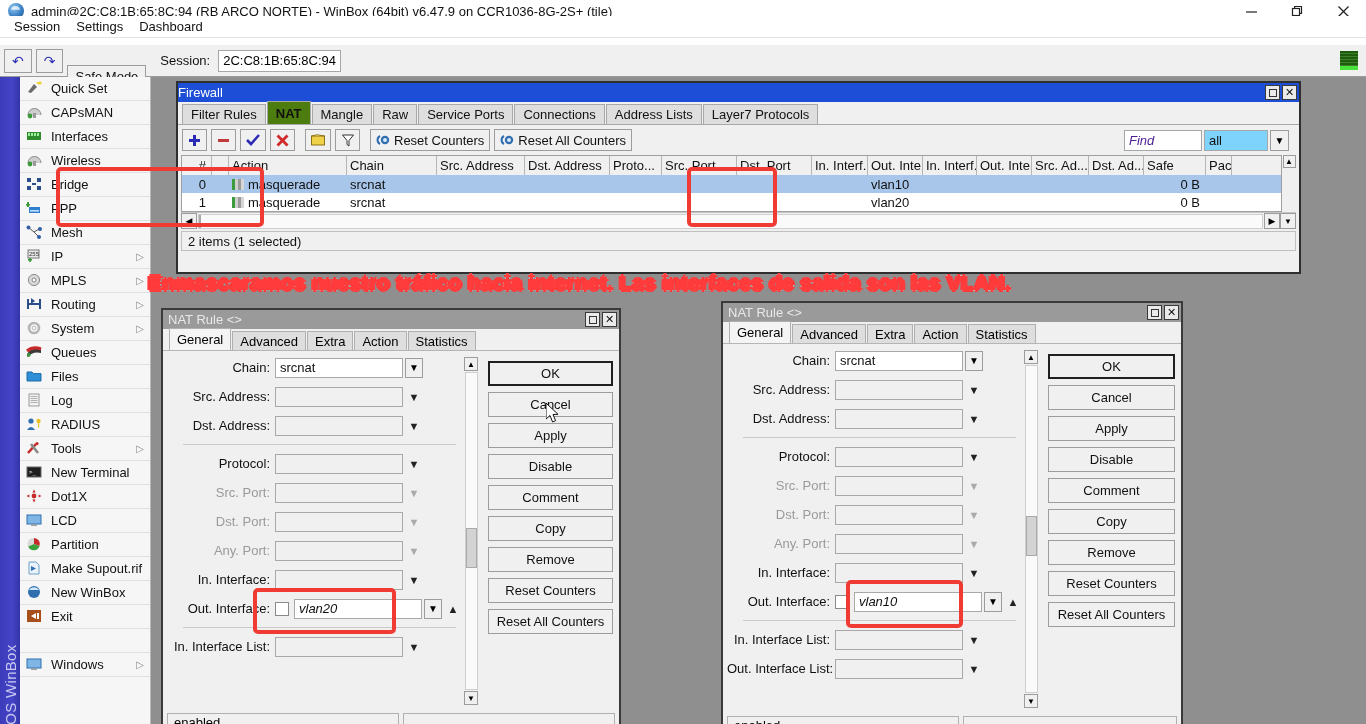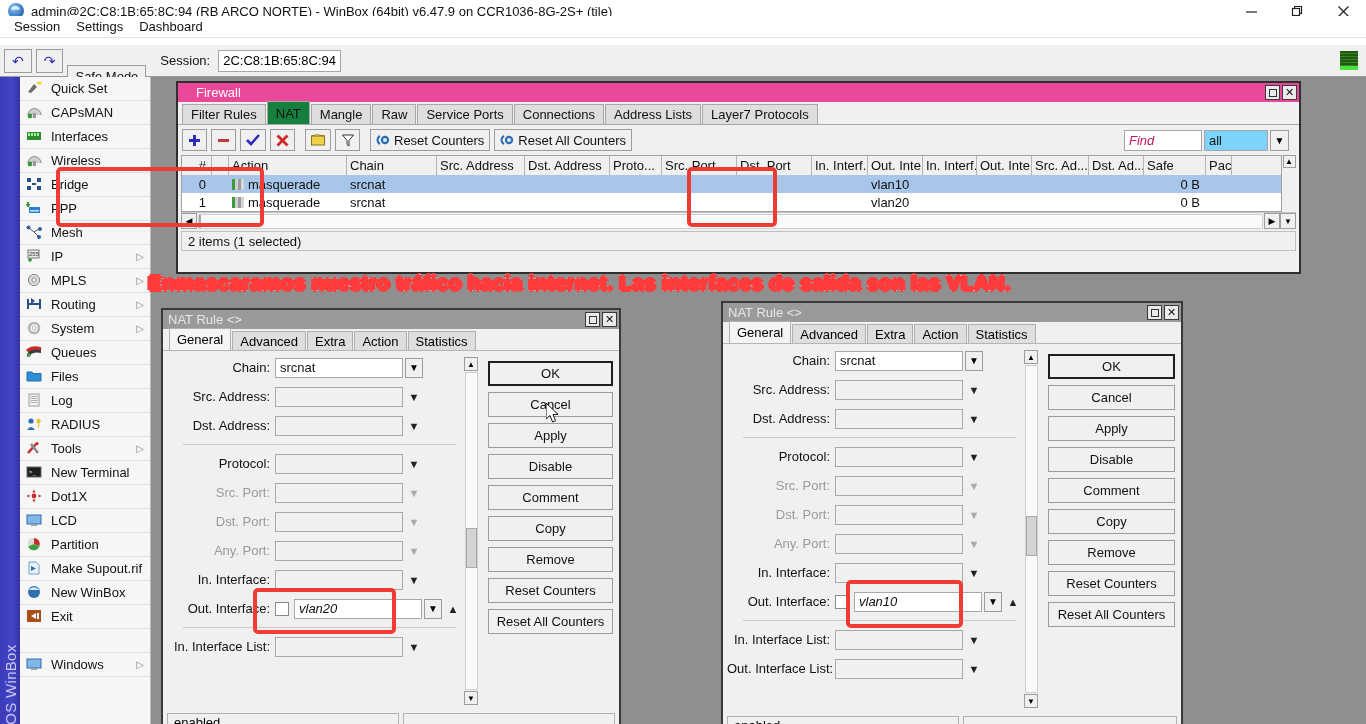--- a/index.html
+++ b/index.html
@@ -104,58 +104,58 @@
     margin-left: auto; margin-right: 6px; color: #8a8a8a; font-size: 10px;
   }
   .side-gap { height: 24px; border-bottom: 1px solid #e0e0e0; background: #f6f6f6; }
 
   
   .fw-window {
     position: absolute; left: 176px; top: 4px; width: 1125px; height: 193px;
     border: 2px solid #2f2f2f; background: #f0f0f0;
   }
   .fw-title {
-    height: 19px; background: #ec4899; color: #fff; font-size: 13px;
-    display: flex; align-items: center; padding-left: 18px;
+    height: 19px; background: #1d4ed8; color: #fff; font-size: 13px;
+    display: flex; align-items: center; padding-left: 0;
   }
   .fw-title-btns { margin-left: auto; display: flex; gap: 2px; padding-right: 2px; }
   .tbtn {
     width: 15px; height: 15px; background: #eaeaea; border: 1px solid #3a3a3a;
     display: flex; align-items: center; justify-content: center; font-size: 11px; color: #111;
     line-height: 1;
   }
   .tbtn .sq { width: 8px; height: 8px; border: 1px solid #333; }
 
   .fw-tabs {
     display: flex; align-items: flex-end; height: 23px; padding-left: 4px;
     background: #f0f0f0; border-bottom: 1px solid #a8a8a8;
   }
   .fw-tab {
     height: 20px; padding: 0 8px; background: #dedede; border: 1px solid #a8a8a8;
     border-bottom: none; font-size: 13px; color: #111; display: flex; align-items: center;
     margin-right: 1px;
   }
-  .fw-tab.active { background: #15803d; height: 23px; font-weight: normal; }
+  .fw-tab.active { background: #4d7c0f; height: 23px; font-weight: bold; }
 
   .fw-toolbar {
     height: 30px; display: flex; align-items: center; gap: 4px; padding: 3px 4px;
     background: #f0f0f0;
   }
   .fwb {
     height: 22px; min-width: 25px; background: #f0f0f0; border: 1px solid #9c9c9c;
     display: flex; align-items: center; justify-content: center; padding: 0 5px;
     font-size: 13px; color: #111; gap: 4px;
   }
   .fwb.sep { margin-left: 6px; }
   .find-box {
     margin-left: auto; display: flex; align-items: center; gap: 2px; padding-right: 6px;
   }
   .find-inp {
     width: 78px; height: 21px; background: #fff; border: 1px solid #a6a6a6;
-    color: #be185d; font-size: 13px; font-style: italic; padding: 0 4px;
+    color: #4c1d95; font-size: 13px; font-style: italic; padding: 0 4px;
     display: flex; align-items: center;
   }
   .all-inp {
     width: 64px; height: 21px; background: #7dd3fc; border: 1px solid #a6a6a6;
     font-size: 13px; padding: 0 4px; display: flex; align-items: center; color: #111;
   }
   .dd-btn {
     width: 19px; height: 21px; background: #f0f0f0; border: 1px solid #9c9c9c;
     display: flex; align-items: center; justify-content: center; font-size: 10px;
   }

